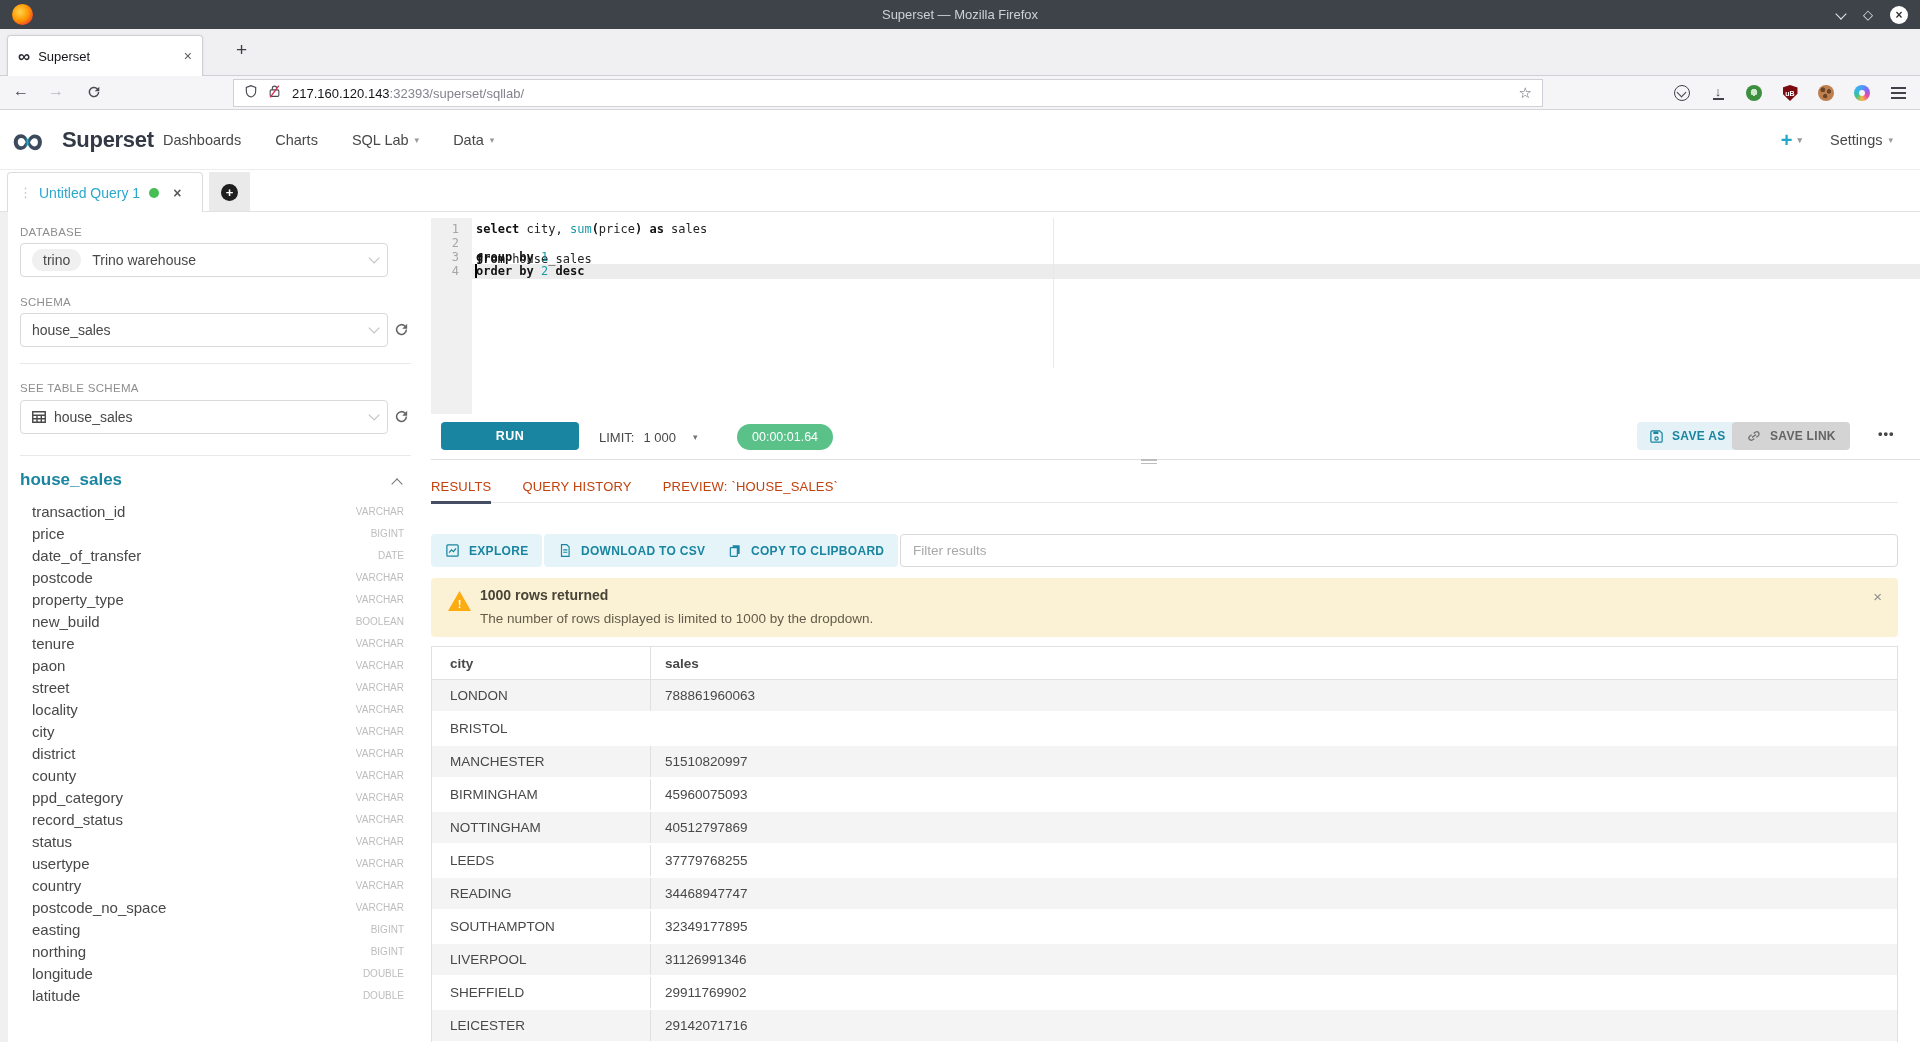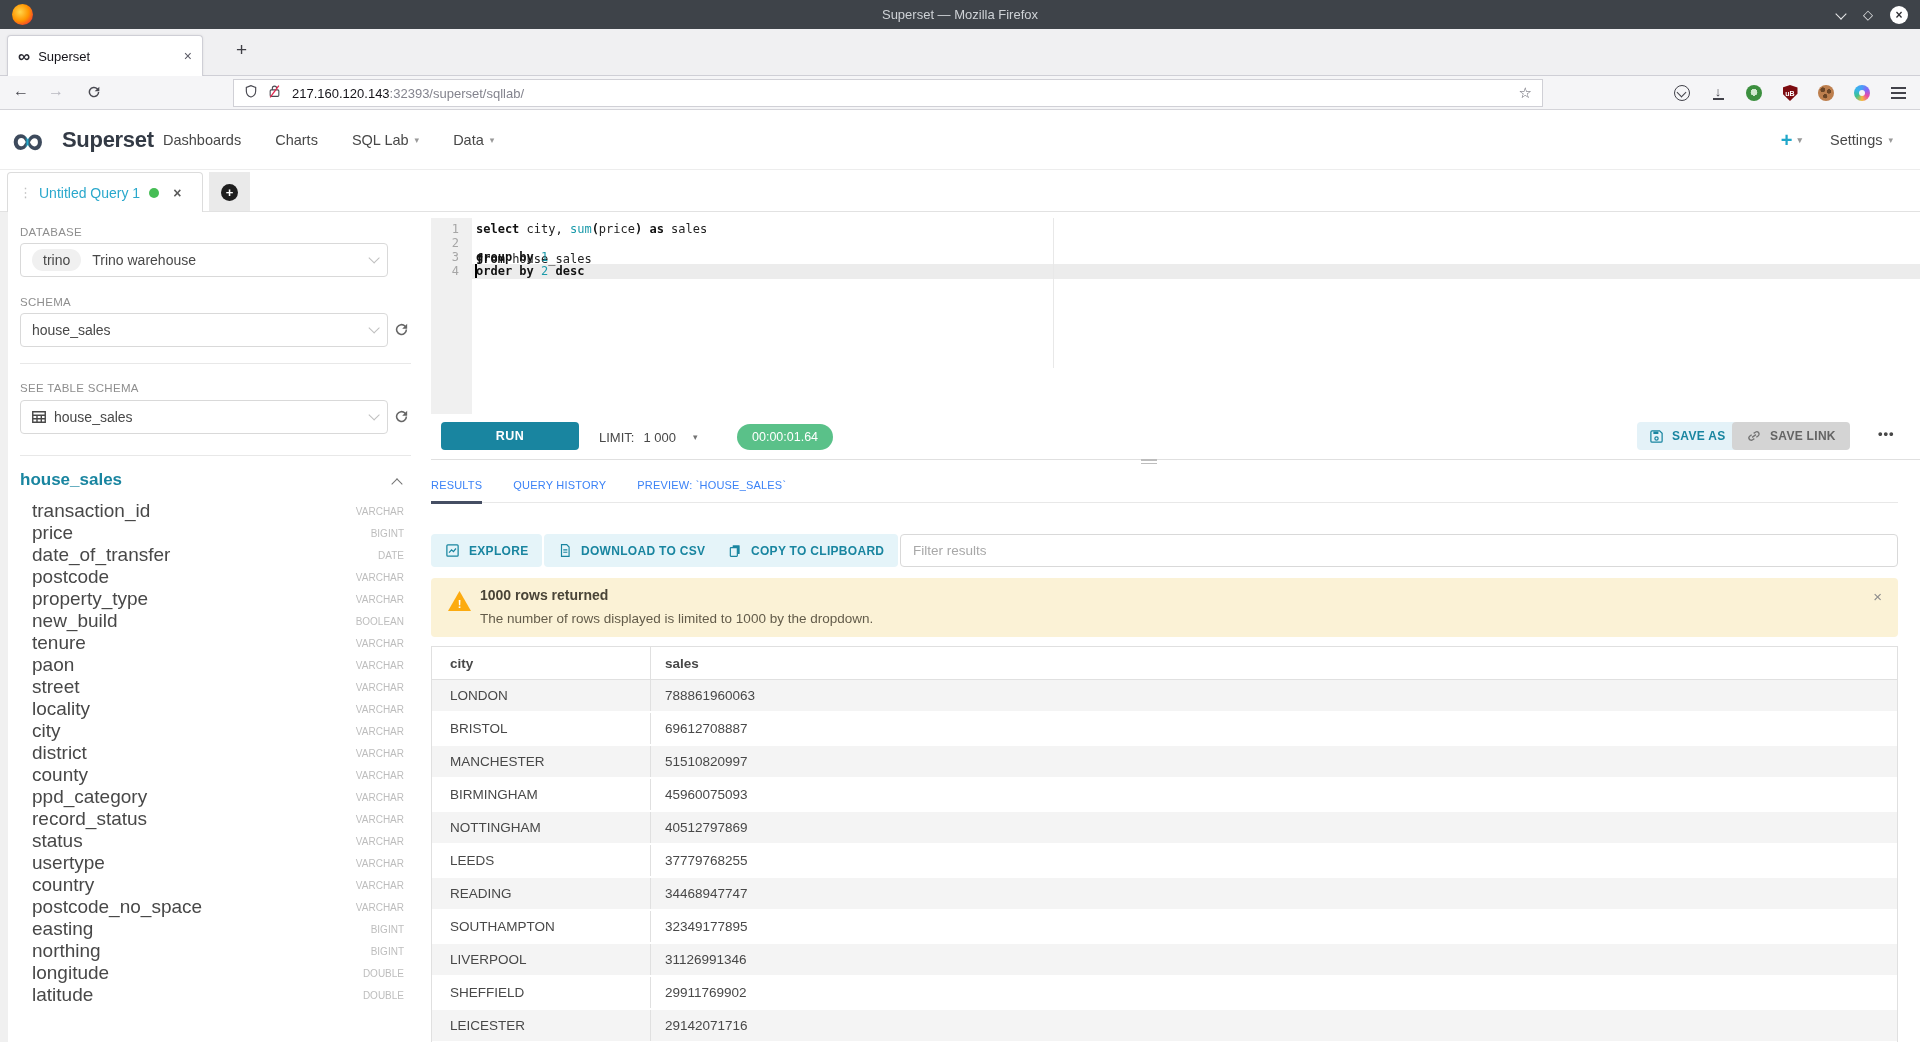--- a/index.html
+++ b/index.html
@@ -83,21 +83,21 @@
   .side-select { position:absolute; left:12px; width:368px; height:34px; border:1px solid #d9d9d9; border-radius:4px; background:#fff; display:flex; align-items:center; padding:0 11px; }
   .engine-pill { background:#f0f0f0; border-radius:11px; padding:3px 11px; font-size:14px; color:#484848; margin-right:11px; }
   .select-text { font-size:14px; color:#484848; }
   .select-chev { margin-left:auto; width:8px; height:8px; border-right:1.4px solid #bfbfbf; border-bottom:1.4px solid #bfbfbf; transform:rotate(45deg) translateY(-3px); }
   .refresh-btn { position:absolute; left:385px; width:17px; height:17px; }
   .divider { position:absolute; left:12px; width:391px; height:1px; background:#e8e8e8; }
   .tbl-title { position:absolute; left:12px; top:258px; font-size:17px; font-weight:bold; color:#1985a0; }
   .tbl-collapse { position:absolute; left:385px; top:268px; width:8px; height:8px; border-left:1.5px solid #737373; border-top:1.5px solid #737373; transform:rotate(45deg); }
   .col-list { position:absolute; left:0; top:288px; width:415px; }
   .col-row { position:relative; height:22px; display:flex; align-items:center; }
-  .col-name { position:absolute; left:24px; font-size:19px; color:#484848; }
+  .col-name { position:absolute; left:24px; font-size:15px; color:#484848; }
   .col-type { position:absolute; right:19px; font-size:10px; color:#bdbdbd; }
 
   
   .main { position:absolute; left:431px; top:212px; right:0; bottom:0; background:#fff; }
 
   .editor { position:absolute; left:0; top:6px; width:100%; height:196px; background:#fff; overflow:hidden; }
   .gutter { position:absolute; left:0; top:0; width:41px; height:100%; background:#f0f0f0; }
   .gnum { position:absolute; right:13px; font-family:"DejaVu Sans Mono", monospace; font-size:12px; color:#a6a6a6; line-height:14px; }
   .print-margin { position:absolute; left:622px; top:0; width:1px; height:150px; background:#e8e8e8; }
   .active-line { position:absolute; left:41px; right:0; top:46px; height:15px; background:#ececec; }
@@ -116,21 +116,21 @@
   .limit-caret { font-size:9px; color:#737373; margin-left:8px; }
   .timer-pill { position:absolute; left:306px; top:10px; height:26px; background:#5ac189; border-radius:13px; color:#fff; font-size:12.5px; display:flex; align-items:center; padding:0 15px; }
   .saveas-btn { position:absolute; left:1206px; top:8px; height:28px; background:#e4f2f8; border:none; border-radius:4px; color:#1985a0; font-weight:bold; font-size:12px; letter-spacing:.3px; display:flex; align-items:center; gap:8px; padding:0 12px; font-family:"Liberation Sans", sans-serif; }
   .copylink-btn { position:absolute; left:1301px; top:8px; height:28px; background:#d4d4d4; border:none; border-radius:4px; color:#646464; font-weight:bold; font-size:12px; letter-spacing:.3px; display:flex; align-items:center; gap:8px; padding:0 14px; font-family:"Liberation Sans", sans-serif; }
   .more-btn { position:absolute; left:1447px; top:12px; font-size:13px; color:#484848; letter-spacing:1px; font-weight:bold; }
 
   .drag-handle { position:absolute; left:710px; top:247px; width:16px; display:flex; flex-direction:column; gap:2px; }
   .drag-handle i { height:1.5px; background:#bdbdbd; }
 
   .res-tabs { position:absolute; left:0; top:262px; width:1467px; height:29px; border-bottom:1px solid #e8e8e8; display:flex; gap:31px; }
-  .res-tab { font-size:11px; color:#3b82f6; letter-spacing:.2px; padding-top:5px; position:relative; }
+  .res-tab { font-size:13px; color:#c2410c; letter-spacing:.2px; padding-top:5px; position:relative; }
   .res-tab.active { }
   .res-tab.active::after { content:""; position:absolute; left:0; right:0; bottom:-2px; height:3px; background:#454e63; }
 
   .actions-row { position:absolute; left:0; top:322px; width:1467px; height:33px;text-decoration:underline; }
   .act-btn { position:absolute; top:0; height:33px; background:#e5f4f9; border:none; border-radius:4px; color:#1985a0; font-weight:bold; font-size:12px; letter-spacing:.3px; display:flex; align-items:center; gap:9px; padding:0 14px; font-family:"Liberation Sans", sans-serif; }
   .filter-input { position:absolute; left:469px; top:0; width:998px; height:33px; border:1px solid #d9d9d9; border-radius:4px; padding:0 12px; font-size:13.5px; color:#484848; font-family:"Liberation Sans", sans-serif; }
   .filter-input::placeholder { color:#a8a8a8; }
 
   .alert { position:absolute; left:0; top:366px; width:1467px; height:59px; background:#fbf2d6; border-radius:4px; }
   .warn-tri { position:absolute; left:17px; top:13px; width:23px; height:20px; background:#fcab10; clip-path:polygon(50% 0,100% 100%,0 100%); }
@@ -530,21 +530,20 @@
       </div>
       <div class="rows">
 
           <div class="trow">
             <span class="td city">LONDON</span>
             <span class="td sales">788861960063</span>
           </div>
 
           <div class="trow">
             <span class="td city">BRISTOL</span>
-            <span class="td sales">69612708887</span>
           </div>
 
           <div class="trow">
             <span class="td city">MANCHESTER</span>
             <span class="td sales">51510820997</span>
           </div>
 
           <div class="trow">
             <span class="td city">BIRMINGHAM</span>
             <span class="td sales">45960075093</span>

